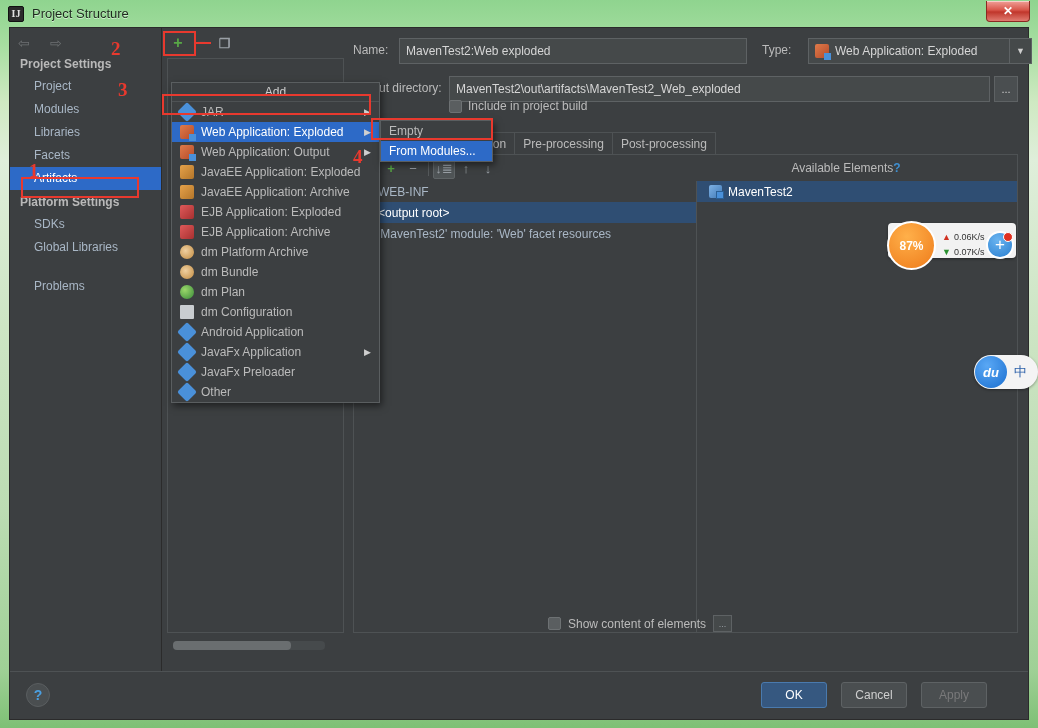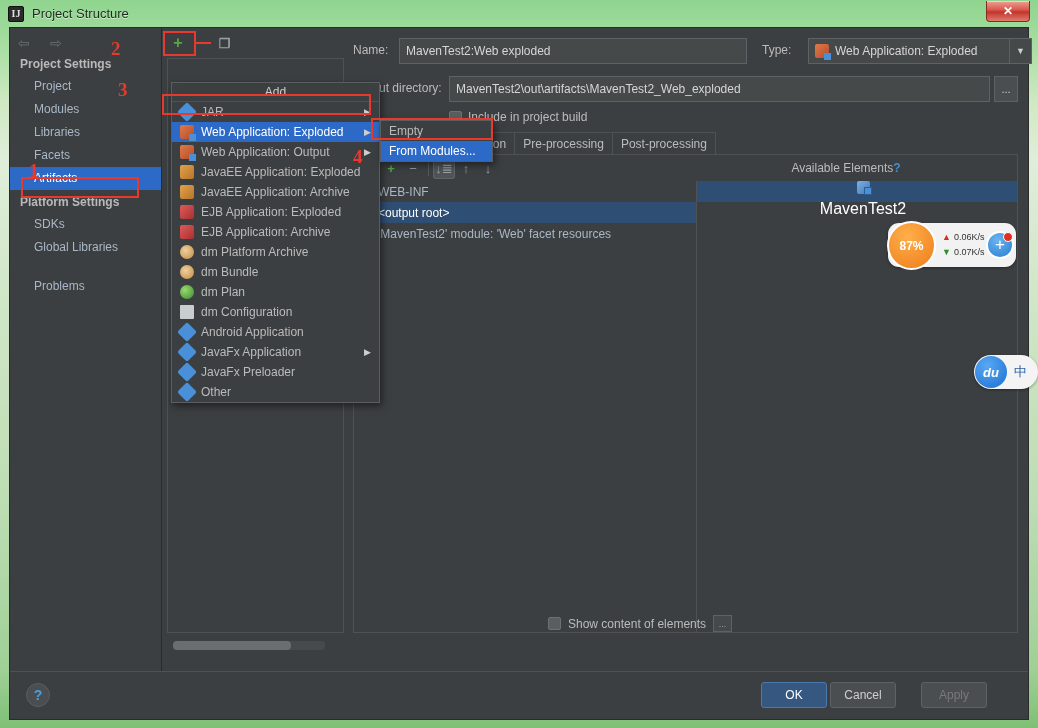--- a/index.html
+++ b/index.html
@@ -110,21 +110,21 @@
     position: absolute; left: 96px; top: 0; right: 28px; height: 26px;
     background: #45494a; border: 1px solid #5e6264; color: #d6d6d6;
     padding: 0 6px; line-height: 24px; font-size: 12px;
   }
   #out-browse {
     position: absolute; right: 0; top: 0; width: 24px; height: 26px;
     background: #4a4e50; border: 1px solid #5e6264; color: #cfcfcf;
     display:flex; align-items:center; justify-content:center; font-size: 11px;
   }
 
-  #cb-build { position: absolute; left: 286px; top: 82px; display:flex; align-items:center; gap:6px; }
+  #cb-build { position: absolute; left: 286px; top: 71px; display:flex; align-items:center; gap:6px; }
   .chk { width: 13px; height: 13px; background: #5a5e60; border: 1px solid #6d7173; border-radius:2px; }
 
   
   #tabs { position: absolute; left: 190px; top: 104px; right: 10px; height: 22px; display: flex; }
   .tab {
     padding: 3px 8px 2px 8px; color: #bbbbbb; font-size: 12px;
     border: 1px solid #4e5254; border-bottom: none; background: #3c3f41;
     margin-right: -1px; line-height: 16px;
   }
   .tab.active { background: #4e5254; color: #ffffff; }
@@ -145,21 +145,21 @@
   }
   #avail-head .qmark { color: #3f8fd0; font-weight: bold; }
 
   #split-line { position: absolute; left: 342px; top: 26px; bottom: 0; width: 1px; background: #4e5254; }
 
   #elem-list { position: absolute; left: 0; top: 26px; width: 342px; bottom: 0; }
   .elem-row { height: 21px; display: flex; align-items: center; padding-left: 6px; color: #a9b7c6; font-size: 12px; gap: 5px; }
   .elem-row.sel { background: #2f4e73; color: #ffffff; }
 
   #avail-list { position: absolute; left: 343px; top: 26px; right: 0; bottom: 0; }
-  .avail-row { height: 21px; display: flex; align-items: center; padding-left: 12px; color: #a9b7c6; font-size: 16px; gap: 6px; flex-direction: column; }
+  .avail-row { height: 21px; display: flex; align-items: center; padding-left: 12px; color: #a9b7c6; font-size: 12px; gap: 6px; }
   .avail-row.sel { background: #2f4e73; color: #ffffff; }
 
   
   .ic { display:inline-block; width: 13px; height: 13px; position: relative; flex: none; }
   .ic-mod { background: linear-gradient(135deg,#7fb2e5,#3f78b5); border-radius: 2px; }
   .ic-mod:after { content:''; position:absolute; right:-2px; bottom:-1px; width:6px; height:6px; background:#4a90d9; border:1px solid #2b5f94; }
   .ic-folder { background: #b0b4b8; border-radius:1px; }
   .ic-res { background: #8fa4b8; border-radius:1px; }
 
   
@@ -179,21 +179,21 @@
     border-radius: 50%; background: #4a4e50; border: 1px solid #5a5e60;
     color: #4b9fe0; font-weight: bold; font-size: 14px;
     display:flex; align-items:center; justify-content:center;
   }
   .btn {
     position: absolute; top: 10px; height: 26px; width: 66px;
     border: 1px solid #5e6264; background: #4a4e50; color: #cfcfcf;
     font-size: 12px; display:flex; align-items:center; justify-content:center; border-radius: 3px;
   }
   #btn-ok { right: 201px; background: #365880; border-color: #4a7aae; color: #ffffff; }
-  #btn-cancel { right: 132px; text-align: right; }
+  #btn-cancel { right: 121px; text-align: right; }
   #btn-apply { right: 41px; color: #79797a; }
 
   
   #add-menu {
     position: absolute; left: 161px; top: 54px; width: 209px;
     background: #3c3f41; border: 1px solid #5a5e60;
     box-shadow: 2px 3px 7px rgba(0,0,0,.5); z-index: 40;
   }
   #add-title {
     height: 19px; line-height: 19px; text-align: center; color: #cfcfcf;
@@ -227,22 +227,22 @@
   
   .ann-num {
     position: absolute; color: #e8392e; font-weight: bold; font-size: 19px;
     font-family: "Liberation Serif", serif; z-index: 70;
   }
   .ann-box { position: absolute; border: 2px solid #e8392e; z-index: 65; pointer-events: none; }
   .ann-line { position: absolute; background: #e8392e; z-index: 66; }
 
   
   #speed-widget {
-    position: absolute; left: 888px; top: 223px; width: 128px; height: 44px;
-    background: #f2f2f2; border-radius: 11px; z-index: 80;
+    position: absolute; left: 888px; top: 223px; width: 128px; height: 35px;
+    background: #f2f2f2; border-radius: 4px; z-index: 80;
     box-shadow: 0 1px 3px rgba(0,0,0,.4); display: flex; align-items: center;
   }
   #speed-circle {
     position: absolute; left: -1px; top: -2px; width: 49px; height: 49px; border-radius: 50%;
     background: radial-gradient(circle at 40% 30%, #ffb04a, #ee7b1a);
     border: 2px solid #fff; color: #fff; font-size: 12px; font-weight: bold;
     display:flex; align-items:center; justify-content:center;
   }
   .spd-row { position: absolute; left: 54px; font-size: 9px; color: #333; display:flex; align-items:center; gap:3px; }
   #spd-up { top: 9px; }

